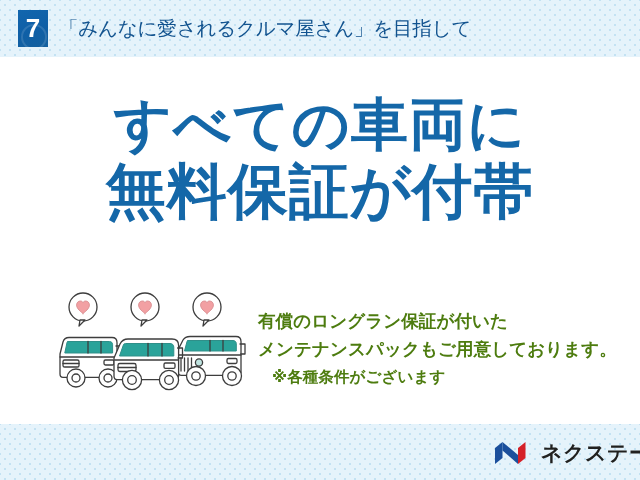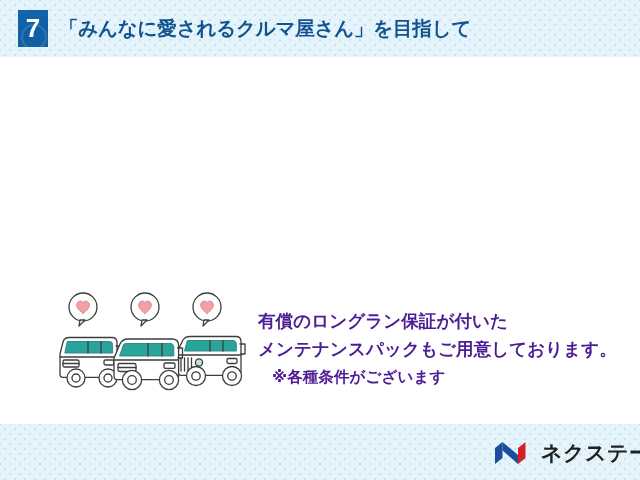--- a/index.html
+++ b/index.html
@@ -70,21 +70,21 @@
     bottom: -3px;
     width: 22px;
     height: 22px;
     border-radius: 50%;
     border: 2px solid rgba(255,255,255,0.13);
     pointer-events: none;
   }
   #header-title {
     margin-left: 11px;
     font-size: 19.5px;
-    font-weight: bold;
+    font-weight: normal;
     color: #12538f;
     letter-spacing: -0.2px;
     white-space: nowrap;
   }
   
   #headline {
     position: absolute;
     left: 0;
     top: 95px;
     width: 640px;
@@ -115,21 +115,21 @@
     display: block;
     width: 198px;
     height: 104px;
   }
   
   #body-copy {
     position: absolute;
     left: 258px;
     top: 307px;
     width: 372px;
-    color: #4c1d95;
+    color: #4d7c0f;
     font-size: 17.5px;
     font-weight: bold;
     line-height: 1.62;
     letter-spacing: 0.1px;
   }
   #body-copy .bc-line {
     display: block;
     white-space: nowrap;
   }
   #body-copy .bc-line.small {
@@ -165,20 +165,24 @@
 
 <div id="stage">
 
   <div id="band-top" class="dot-band"></div>
 
   <div id="header">
     <div id="num-badge">7</div>
     <div id="header-title">「みんなに愛されるクルマ屋さん」を目指して</div>
   </div>
 
+  <div id="headline">
+    <span class="hl-line line1">すべての車両に</span>
+    <span class="hl-line line2">無料保証が付帯</span>
+  </div>
 
   <div id="illustration">
     <svg viewBox="0 0 198 104" xmlns="http://www.w3.org/2000/svg">
       <g fill="none" stroke="#3d3d3d" stroke-width="1.3" stroke-linejoin="round" stroke-linecap="round">
 
         <g>
           <circle cx="31" cy="15" r="14" fill="#ffffff"></circle>
           <path d="M28 28 L27 34 L33 28 Z" fill="#ffffff" stroke="#3d3d3d"></path>
           <path d="M31 21.5 C26.4 18 24.6 15.6 24.6 13 C24.6 10.6 26.3 9 28.4 9 C29.6 9 30.5 9.6 31 10.5 C31.5 9.6 32.4 9 33.6 9 C35.7 9 37.4 10.6 37.4 13 C37.4 15.6 35.6 18 31 21.5 Z" fill="#f2a0a3" stroke="#d98e92" stroke-width="0.9"></path>
         </g>

